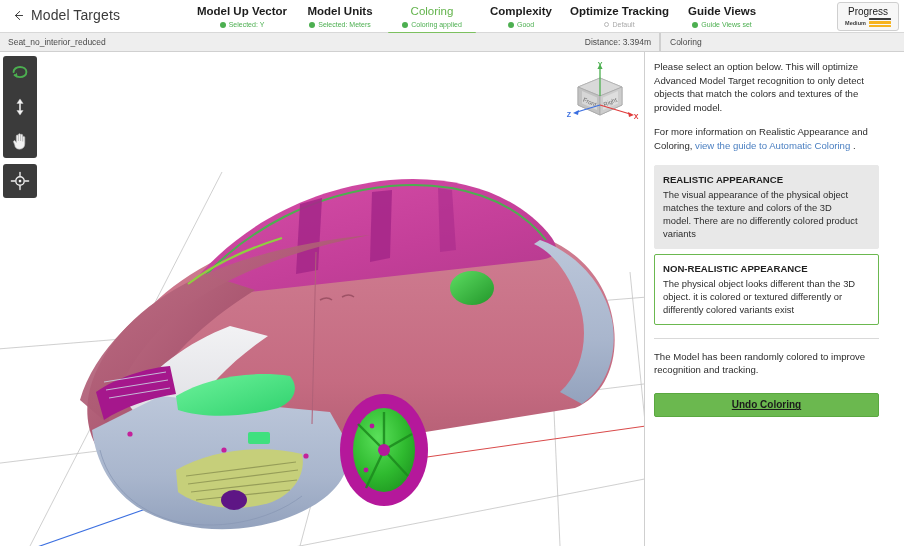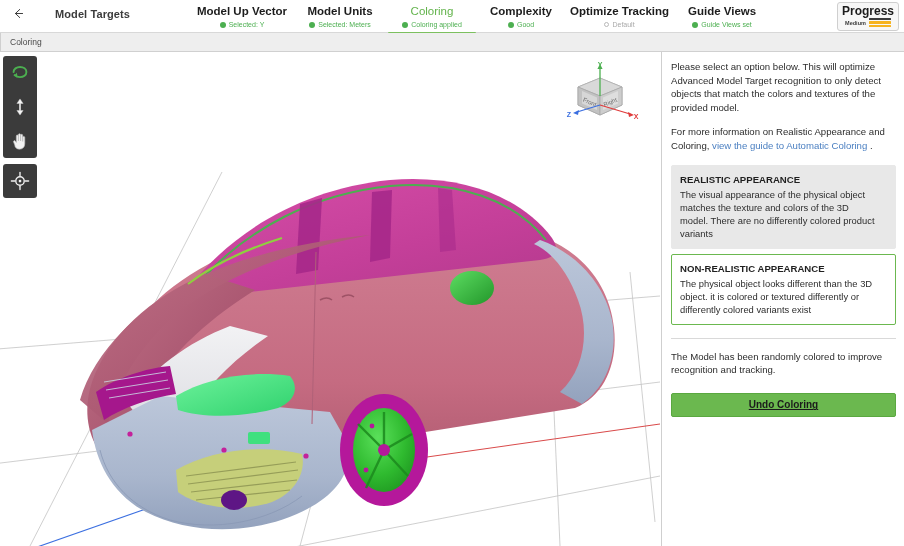--- a/index.html
+++ b/index.html
@@ -19,21 +19,21 @@
     background: #ffffff;
     border-bottom: 1px solid #d8d8d8;
     display: flex; align-items: flex-start;
   }
   .back-group {
     display: flex; align-items: center; gap: 6px;
     padding: 7px 0 0 12px; width: 190px; flex: 0 0 auto;
     cursor: pointer;
   }
   .back-arrow { width: 13px; height: 13px; display: block; }
-  .back-label { font-size: 11px; color: #3b3b3b; font-weight: 700; letter-spacing: .1px; margin-left: 24px; }
+  .back-label { font-size: 14px; color: #3b3b3b; font-weight: 400; letter-spacing: .1px; }
 
   .steps { display: flex; flex: 1 1 auto; justify-content: flex-start; align-items: flex-start; gap: 0; }
   .step {
     position: relative; text-align: center; padding: 4px 6px 0 6px;
     cursor: pointer; min-width: 78px;
   }
   .step-title { font-size: 11.5px; font-weight: bold; color: #1c1c1c; line-height: 14px; white-space: nowrap; }
   .step.active .step-title { color: #62b34b; font-weight: normal; }
   .step-sub { display: flex; align-items: center; justify-content: center; gap: 3px; margin-top: 2px; }
   .dot { width: 6px; height: 6px; border-radius: 50%; background: #4caf50; display: inline-block; flex: 0 0 auto; }
@@ -44,21 +44,21 @@
     position: absolute; left: 2px; right: 2px; bottom: -5px; height: 2.5px;
     background: #7cc05f; border-radius: 1px;
   }
 
   .progress-box {
     flex: 0 0 auto; margin: 2px 5px 0 10px; width: 62px; height: 29px;
     border: 1px solid #cfcfcf; border-radius: 3px; background: #f7f7f7;
     display: flex; flex-direction: column; align-items: center; justify-content: center;
     cursor: pointer;
   }
-  .progress-title { font-size: 12px; font-weight: bold; color: #1c1c1c; line-height: 11px; }
+  .progress-title { font-size: 10px; font-weight: normal; color: #1c1c1c; line-height: 11px; }
   .progress-row { display: flex; align-items: center; gap: 3px; margin-top: 1px; }
   .progress-level { font-size: 5.5px; color: #3b3b3b; font-weight: bold; }
   .bars { display: flex; flex-direction: column; gap: 1px; }
   .bar { width: 22px; height: 2.5px; border-radius: .5px; }
 
   
   .subbar {
     position: absolute; left: 0; top: 33px; width: 904px; height: 19px;
     background: #eeeeee; border-bottom: 1px solid #d0d0d0;
     display: flex; align-items: center;
@@ -94,21 +94,21 @@
     width: 34px; height: 34px; display: flex; align-items: center; justify-content: center;
     cursor: pointer;
   }
   .toolbtn svg { display: block; }
 
   
   .navcube { position: absolute; right: 18px; top: 8px; z-index: 8; cursor: pointer; }
 
   
   .panel {
-    position: absolute; left: 661px; top: 52px; width: 244px; height: 494px;
+    position: absolute; left: 644px; top: 52px; width: 244px; height: 494px;
     background: #ffffff; border-left: 1px solid #cfcfcf;
     padding: 8px 9px 0 9px; display: flex; flex-direction: column;
   }
   .p-para { font-size: 9.6px; line-height: 13.6px; color: #2d2d2d; }
   .p-para + .p-para { margin-top: 11px; }
   .link { color: #4a7fc1; cursor: pointer; }
 
   .option {
     margin-top: 12px; padding: 7px 16px 8px 8px; border-radius: 2px;
     cursor: pointer;
@@ -213,20 +213,24 @@
         <span class="bars">
           <span class="bar" style="background: rgb(59, 59, 59);"></span>
           <span class="bar" style="background: rgb(246, 179, 30);"></span>
           <span class="bar" style="background: rgb(246, 179, 30);"></span>
         </span>
       </div>
     </div>
   </div>
 
   <div class="subbar">
+    <div class="subbar-left">
+      <span class="subbar-text">Seat_no_interior_reduced</span>
+      <span class="subbar-text">Distance: 3.394m</span>
+    </div>
     <div class="subbar-right">
       <span class="subbar-text">Coloring</span>
     </div>
   </div>
 
   <div class="viewport">
 
     <svg width="660" height="494" viewBox="0 0 660 494">
       <defs>
         <linearGradient id="gHood" x1="0" y1="0" x2="1" y2="1">

